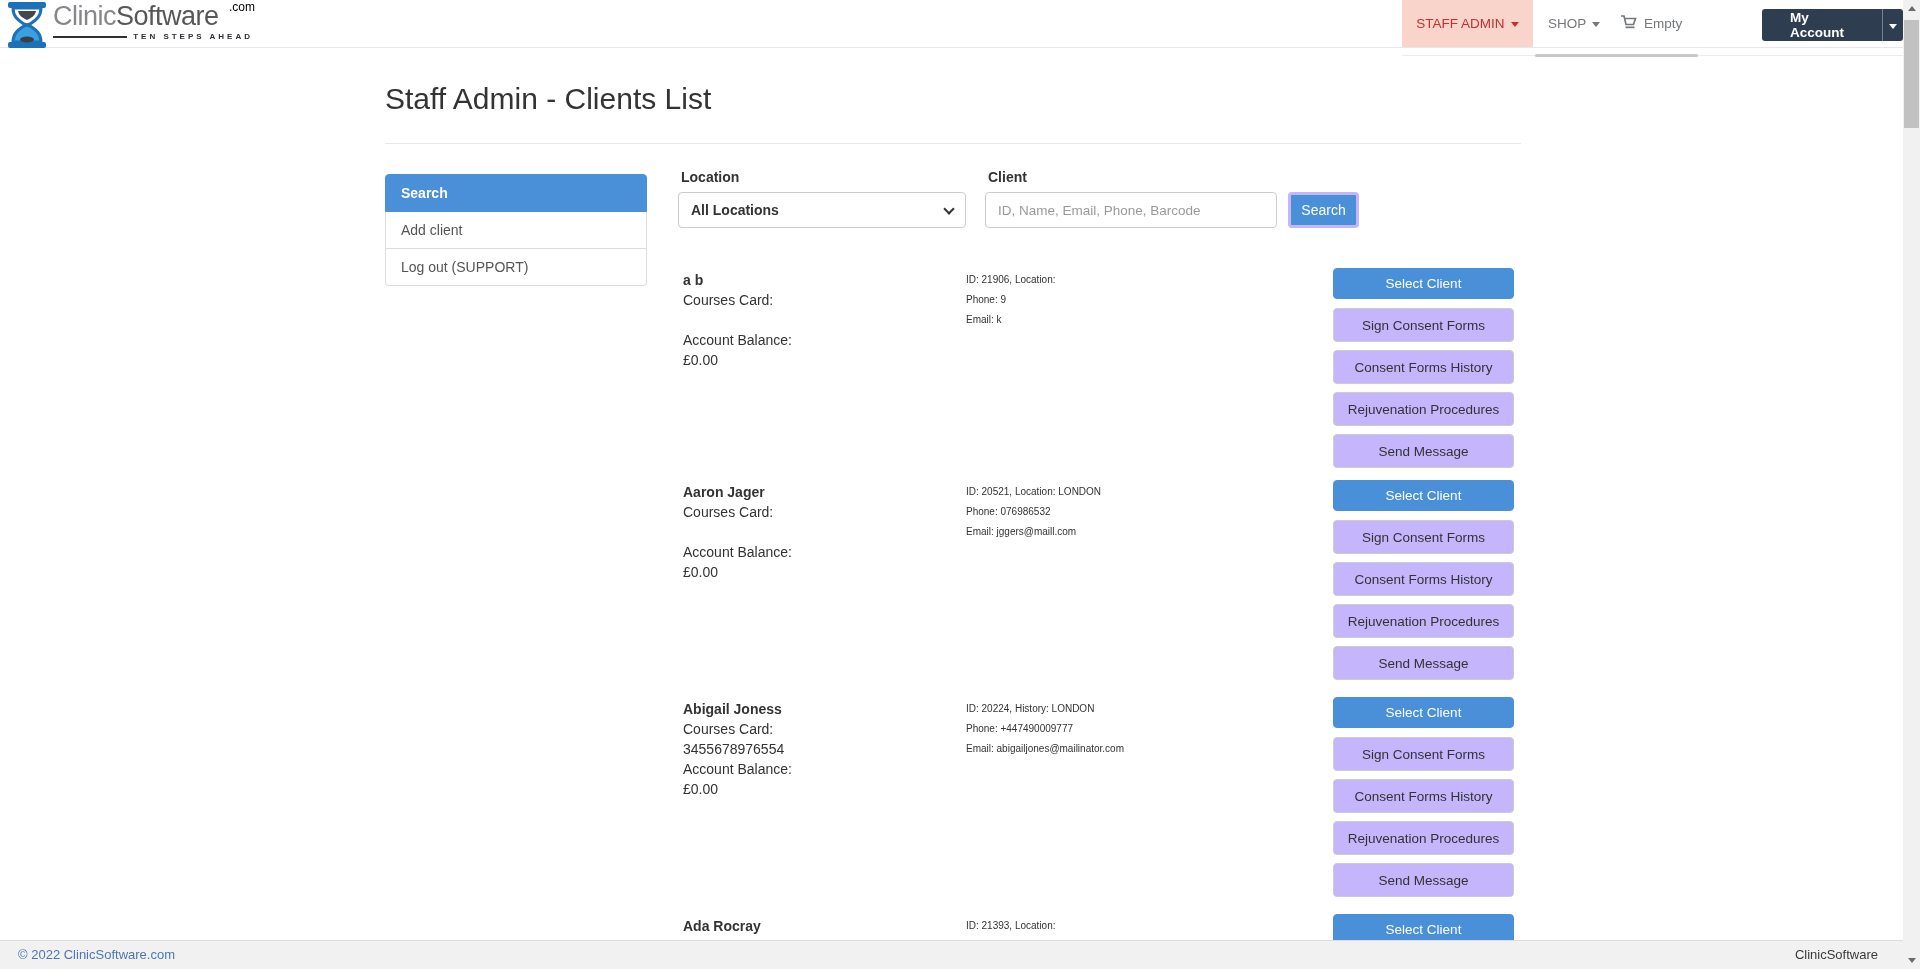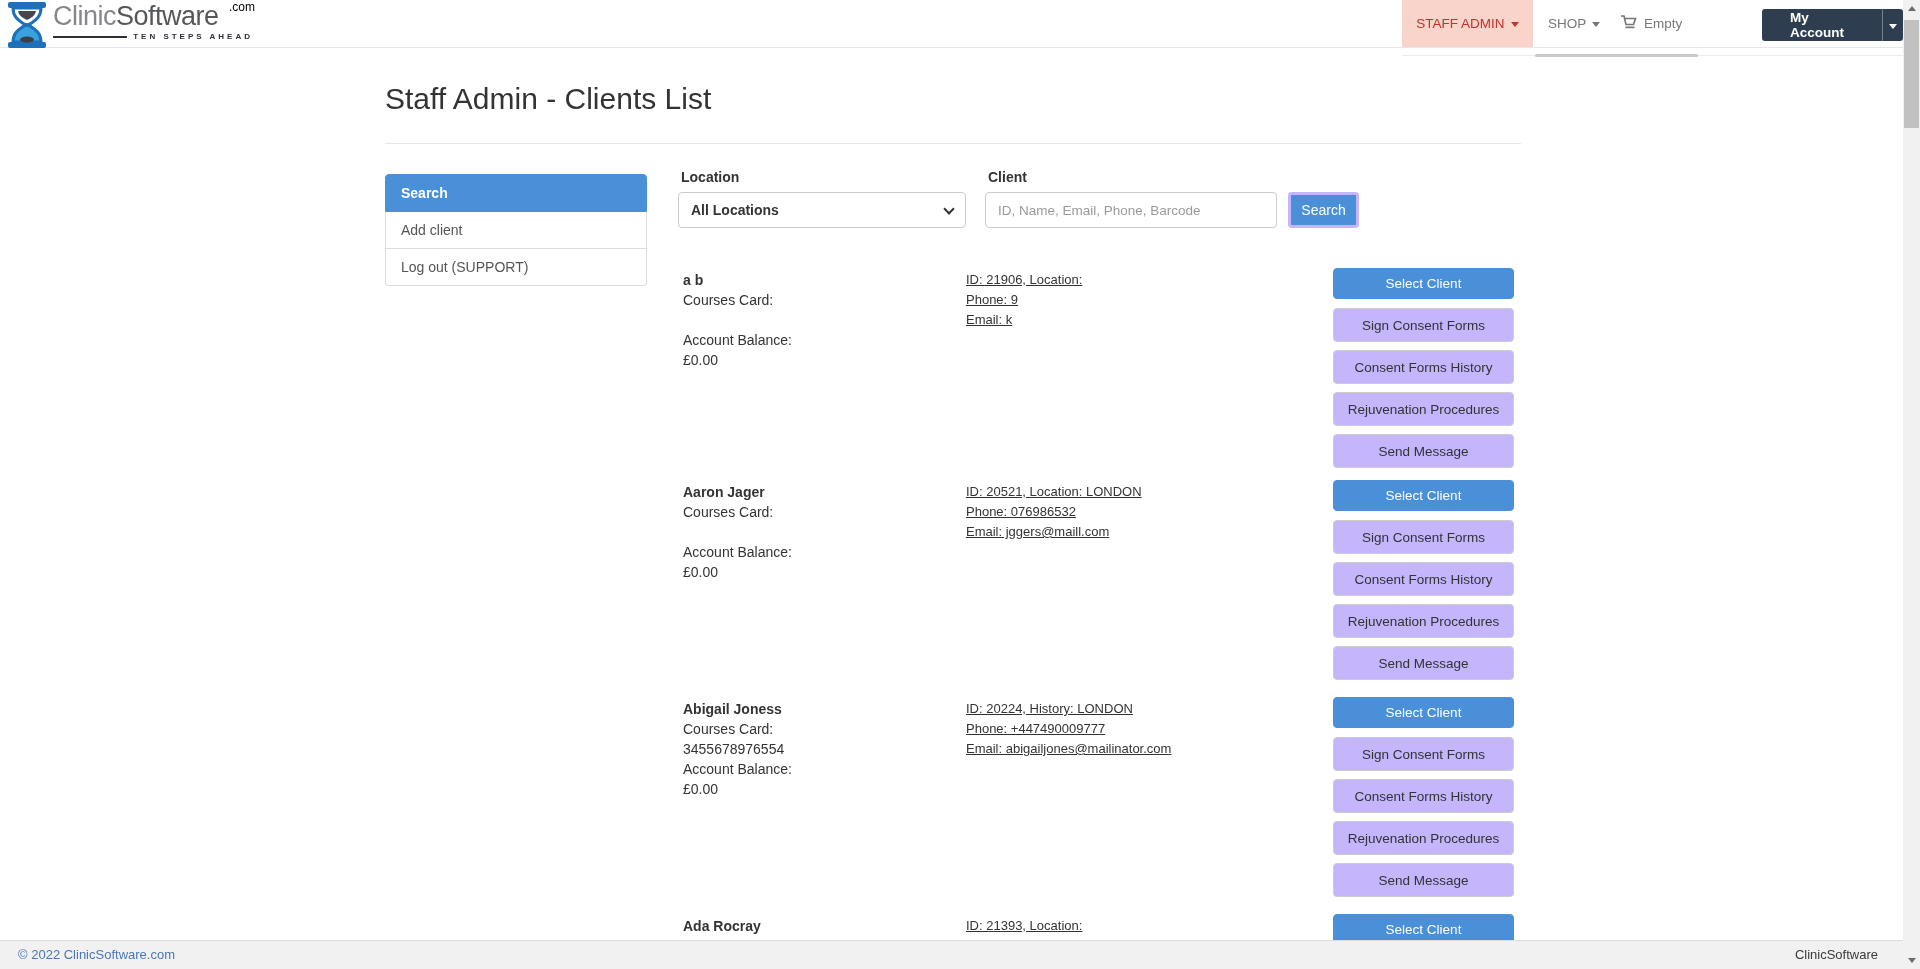--- a/index.html
+++ b/index.html
@@ -60,21 +60,21 @@
   .client-input { position:absolute; left:985px; top:192px; width:292px; height:36px; border:1px solid #ccc; border-radius:4px; font-family:inherit; font-size:13.5px; color:#333; padding:0 12px; }
   .client-input::placeholder { color:#9a9a9a; }
   .search-btn { position:absolute; left:1288px; top:192px; width:71px; height:36px; background:#4a90d9; color:#fff; border:3px solid #c4b5fd; border-radius:4px; font-family:inherit; font-size:14px; cursor:pointer; }
 
   
   .client-list { position:absolute; left:0; top:0; width:1903px; height:969px; }
   .client-row { position:absolute; left:0; width:1903px; height:217px; }
   .col-name { position:absolute; left:683px; top:2px; width:270px; font-size:14px; line-height:20px; color:#333; }
   .client-name { font-weight:700; }
   .line { min-height:20px; }
-  .col-details { position:absolute; left:966px; top:2px; width:380px; font-size:13px; line-height:20px; color:#333;text-decoration:underline; }
+  .col-details { position:absolute; left:966px; top:2px; width:380px; font-size:10px; line-height:20px; color:#333; }
   .col-actions { position:absolute; left:1333px; top:0; width:181px; }
   .btn { display:block; width:100%; border-radius:4px; font-family:inherit; font-size:13.5px; cursor:pointer; }
   .btn-primary { height:31px; background:#4a90d9; color:#fff; border:1px solid #4a90d9; margin-bottom:9px; }
   .btn-default { height:34px; background:#c4b5fd; color:#333; border:1px solid #ccc; margin-bottom:8px; }
 
   
   .footer { position:absolute; left:0; top:940px; width:1903px; height:29px; background:#f1f1f2; border-top:1px solid #dcdcdc; z-index:30; }
   .footer-link { position:absolute; left:18px; top:6px; font-size:13px; color:#4a77b4; text-decoration:none; cursor:pointer; }
   .footer-right { position:absolute; right:25px; top:6px; font-size:13px; color:#3a3a3a; }
 </style>

